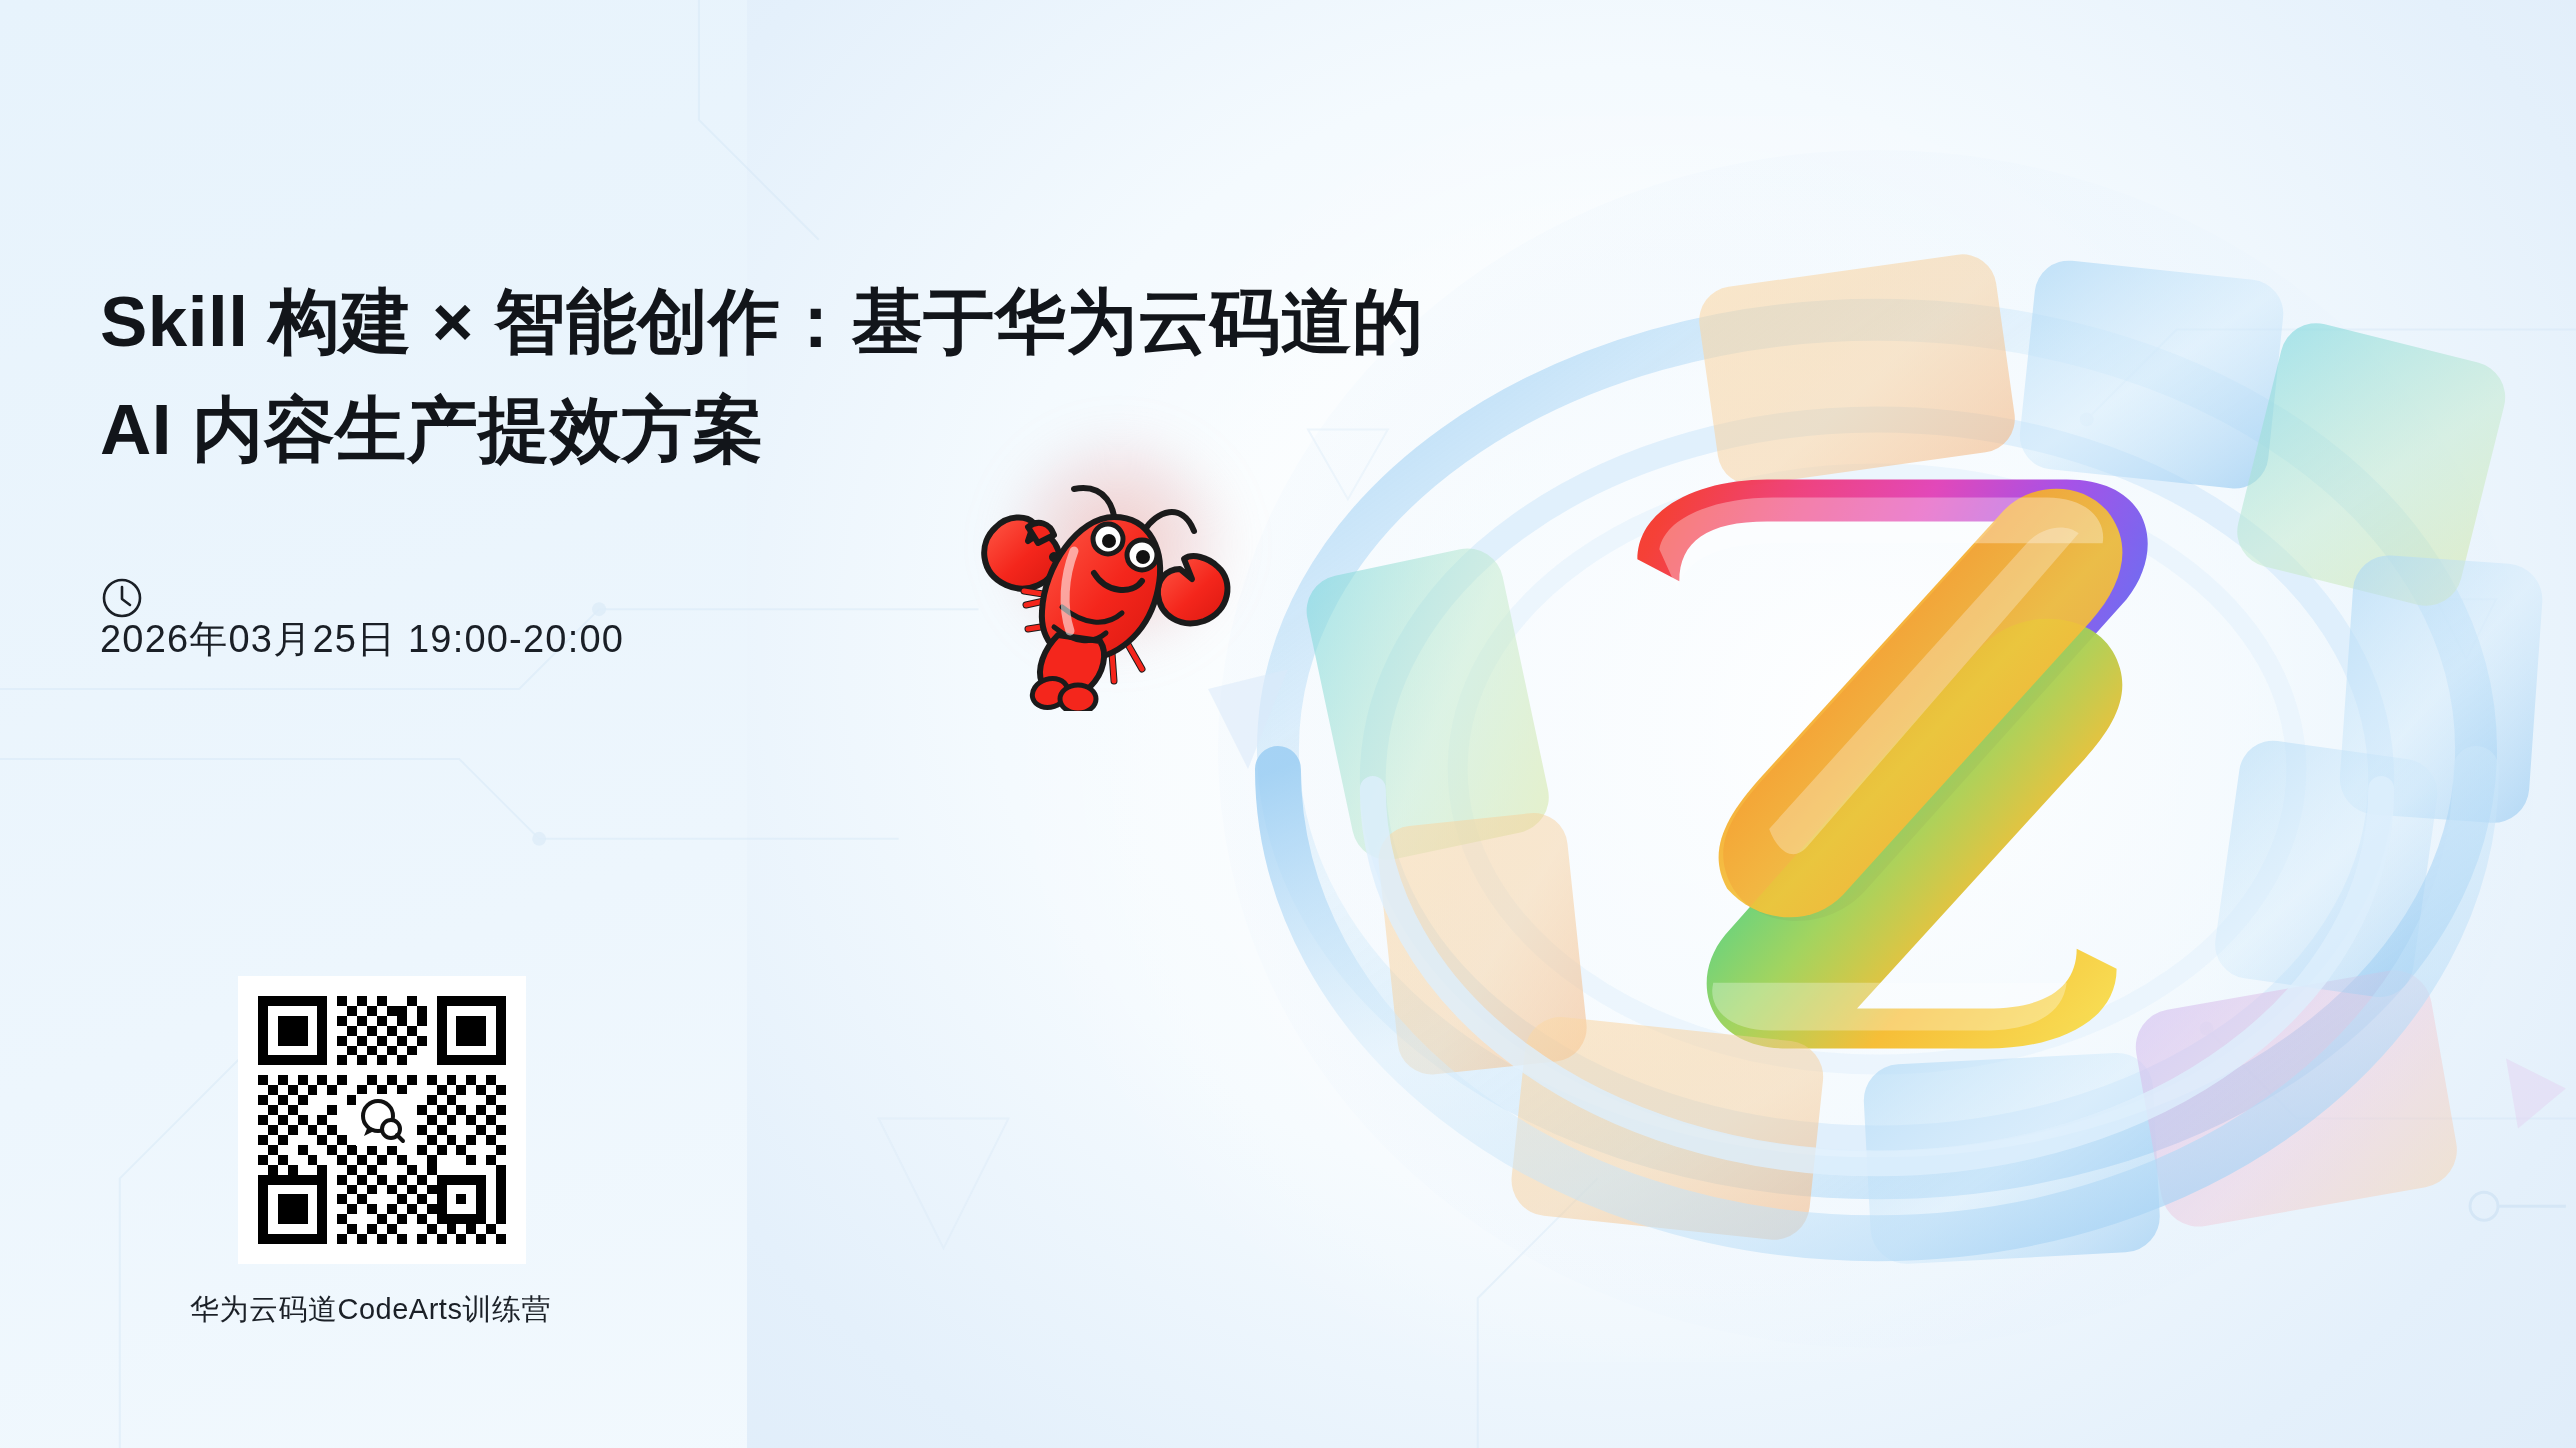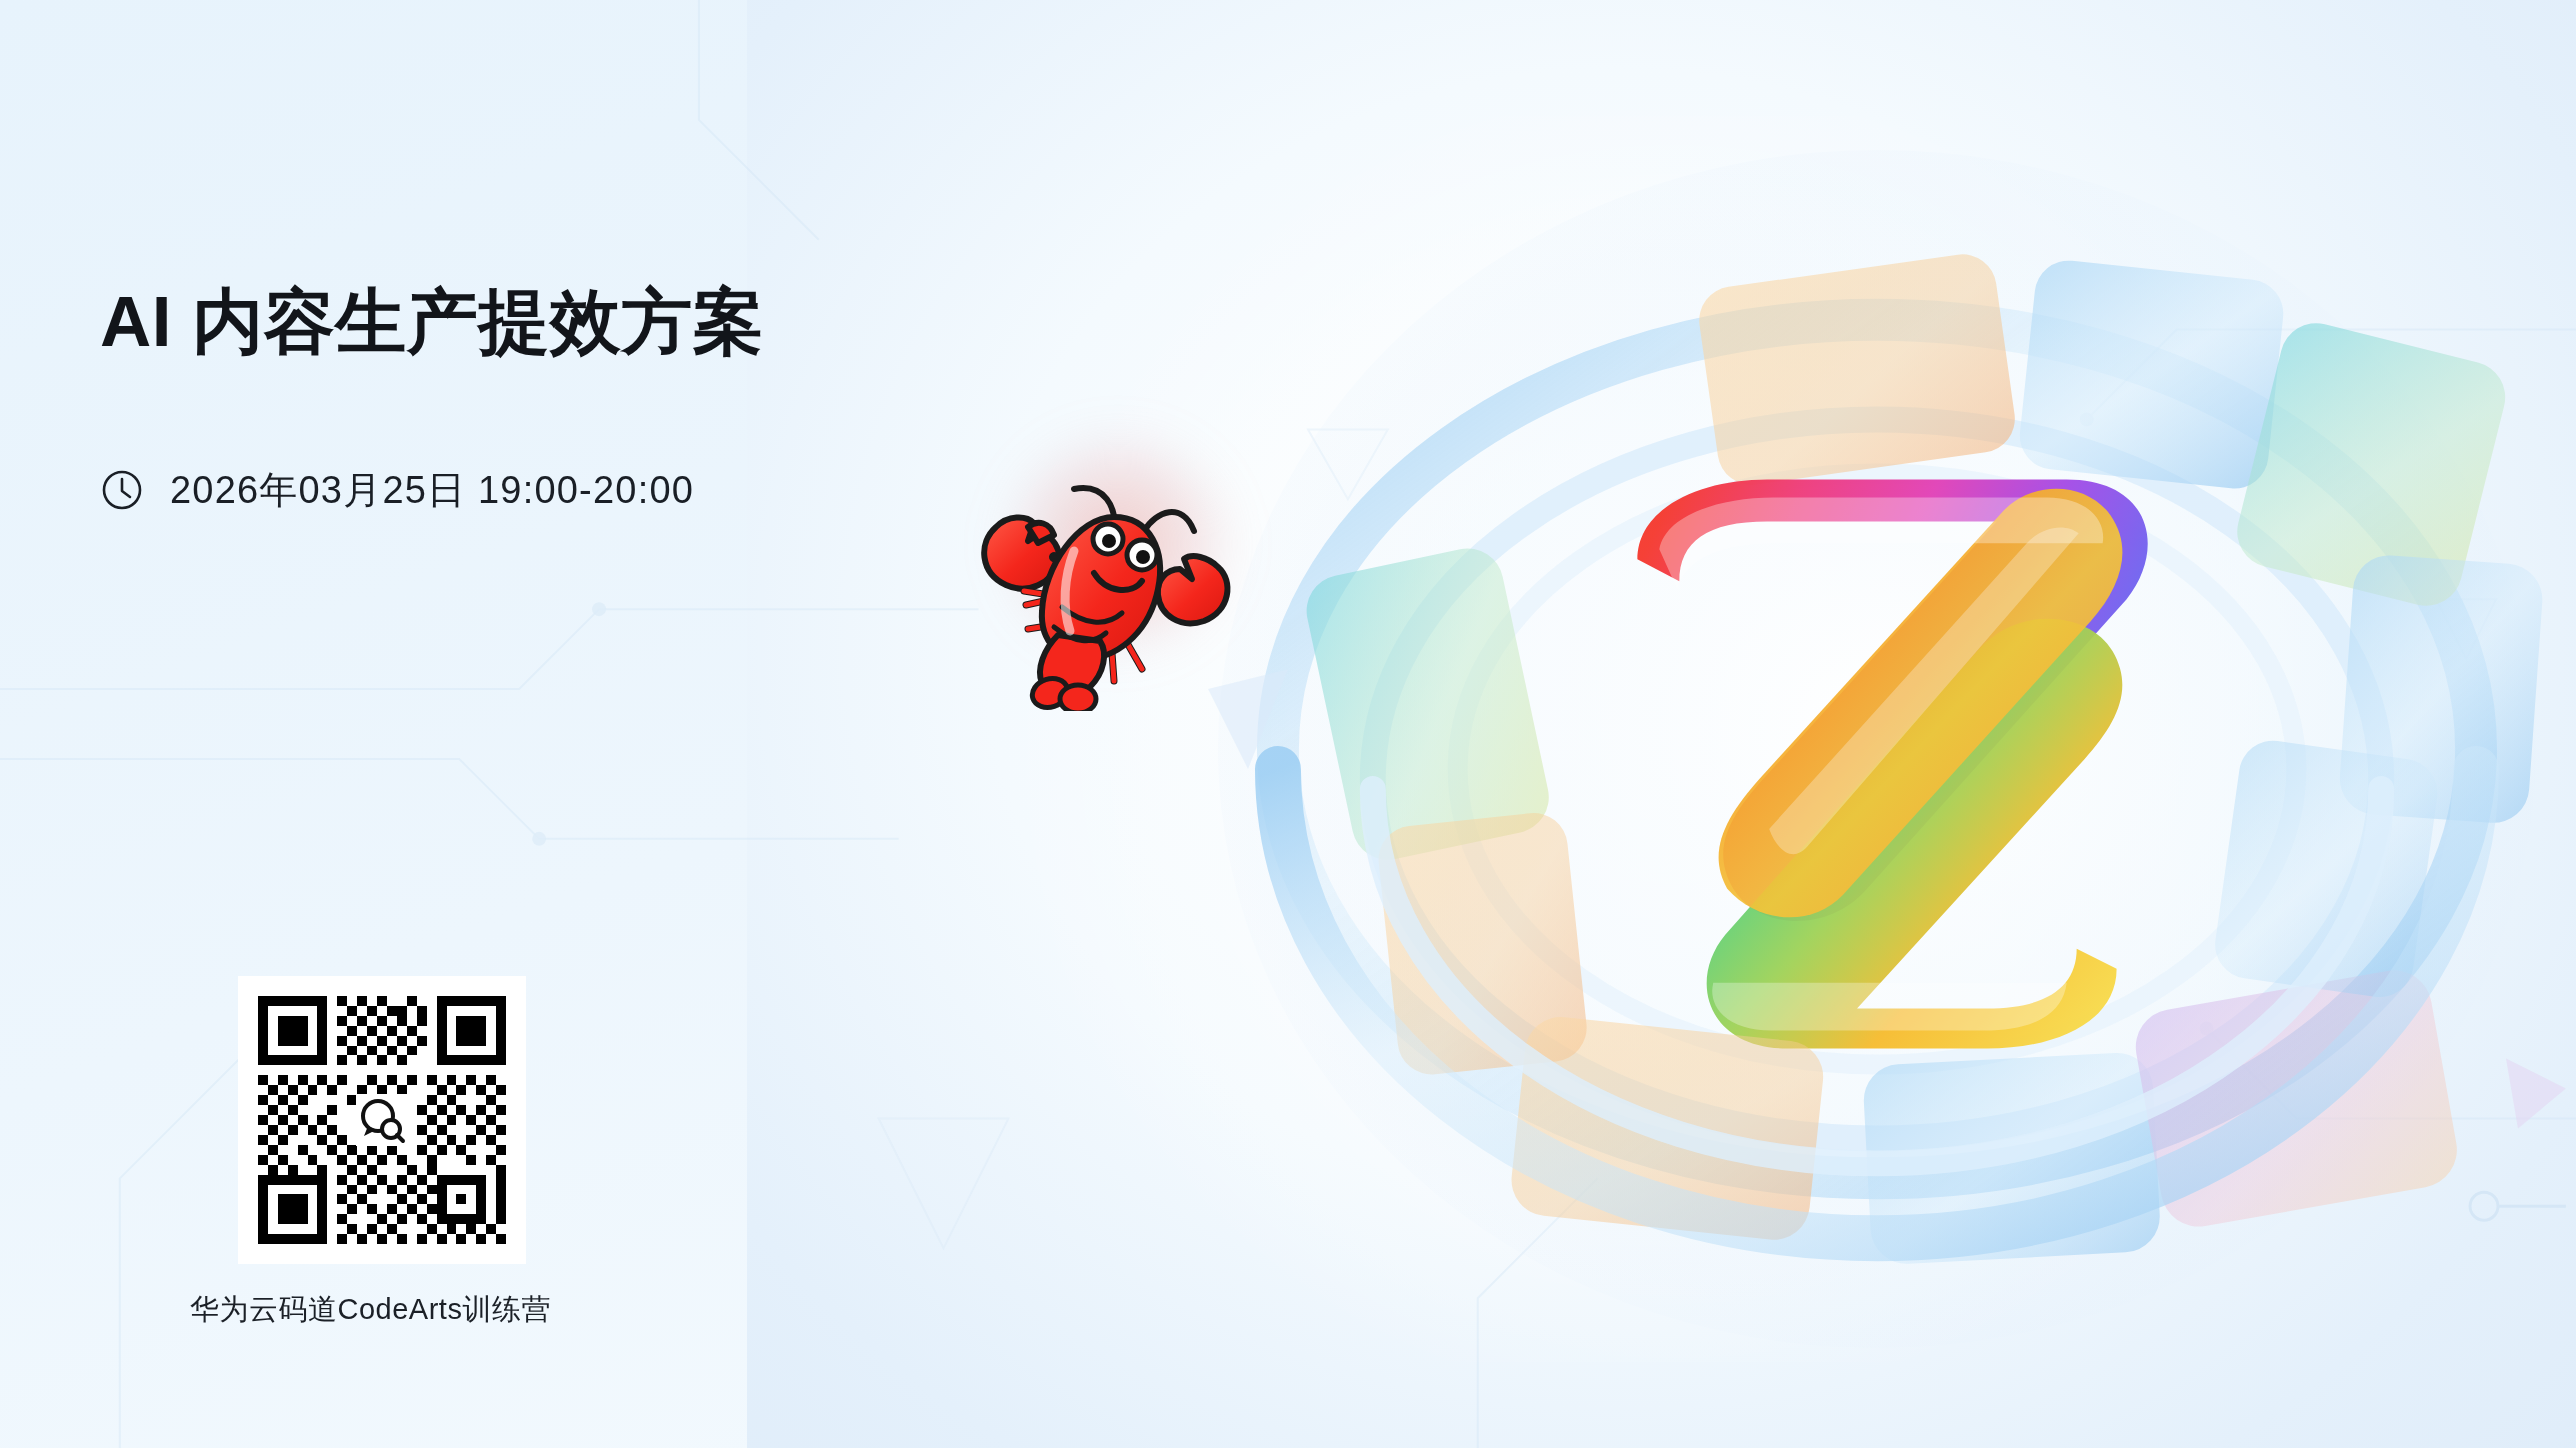--- a/index.html
+++ b/index.html
@@ -55,22 +55,22 @@
     letter-spacing: 0.5px;
     margin: 0;
     white-space: nowrap;
   }
 
   .meta {
     margin-top: 92px;
   }
   .meta-row {
     display: flex;
-    align-items: center;
     margin-bottom: 38px;
+    flex-direction: column;
   }
   .meta-icon {
     width: 44px;
     height: 44px;
     margin-right: 26px;
     flex: 0 0 auto;
     display: block;
   }
   .meta-text {
     font-size: 38px;
@@ -382,20 +382,21 @@
         <circle cx="177" cy="126" r="7" fill="#111111"></circle>
       </g>
 
       <path d="M128 142 C140 162, 166 164, 176 150" stroke="#1b1b1b" stroke-width="6" fill="none" stroke-linecap="round"></path>
 
       <path d="M108 120 C98 146, 96 176, 104 200" stroke="#ffffff" stroke-width="9" fill="none" opacity="0.55" stroke-linecap="round"></path>
     </svg>
   </div>
 
   <div class="left-col">
+    <h1 class="title">Skill 构建 × 智能创作：基于华为云码道的</h1>
     <h1 class="title">AI 内容生产提效方案</h1>
 
     <div class="meta">
       <div class="meta-row">
         <svg class="meta-icon" viewBox="0 0 44 44">
           <circle cx="22" cy="22" r="18" fill="none" stroke="#1a1f26" stroke-width="2.6"></circle>
           <path d="M22 11 L22 23 L30 29" fill="none" stroke="#1a1f26" stroke-width="2.6" stroke-linecap="round" stroke-linejoin="round"></path>
         </svg>
         <span class="meta-text">2026年03月25日  19:00-20:00</span>
       </div>

